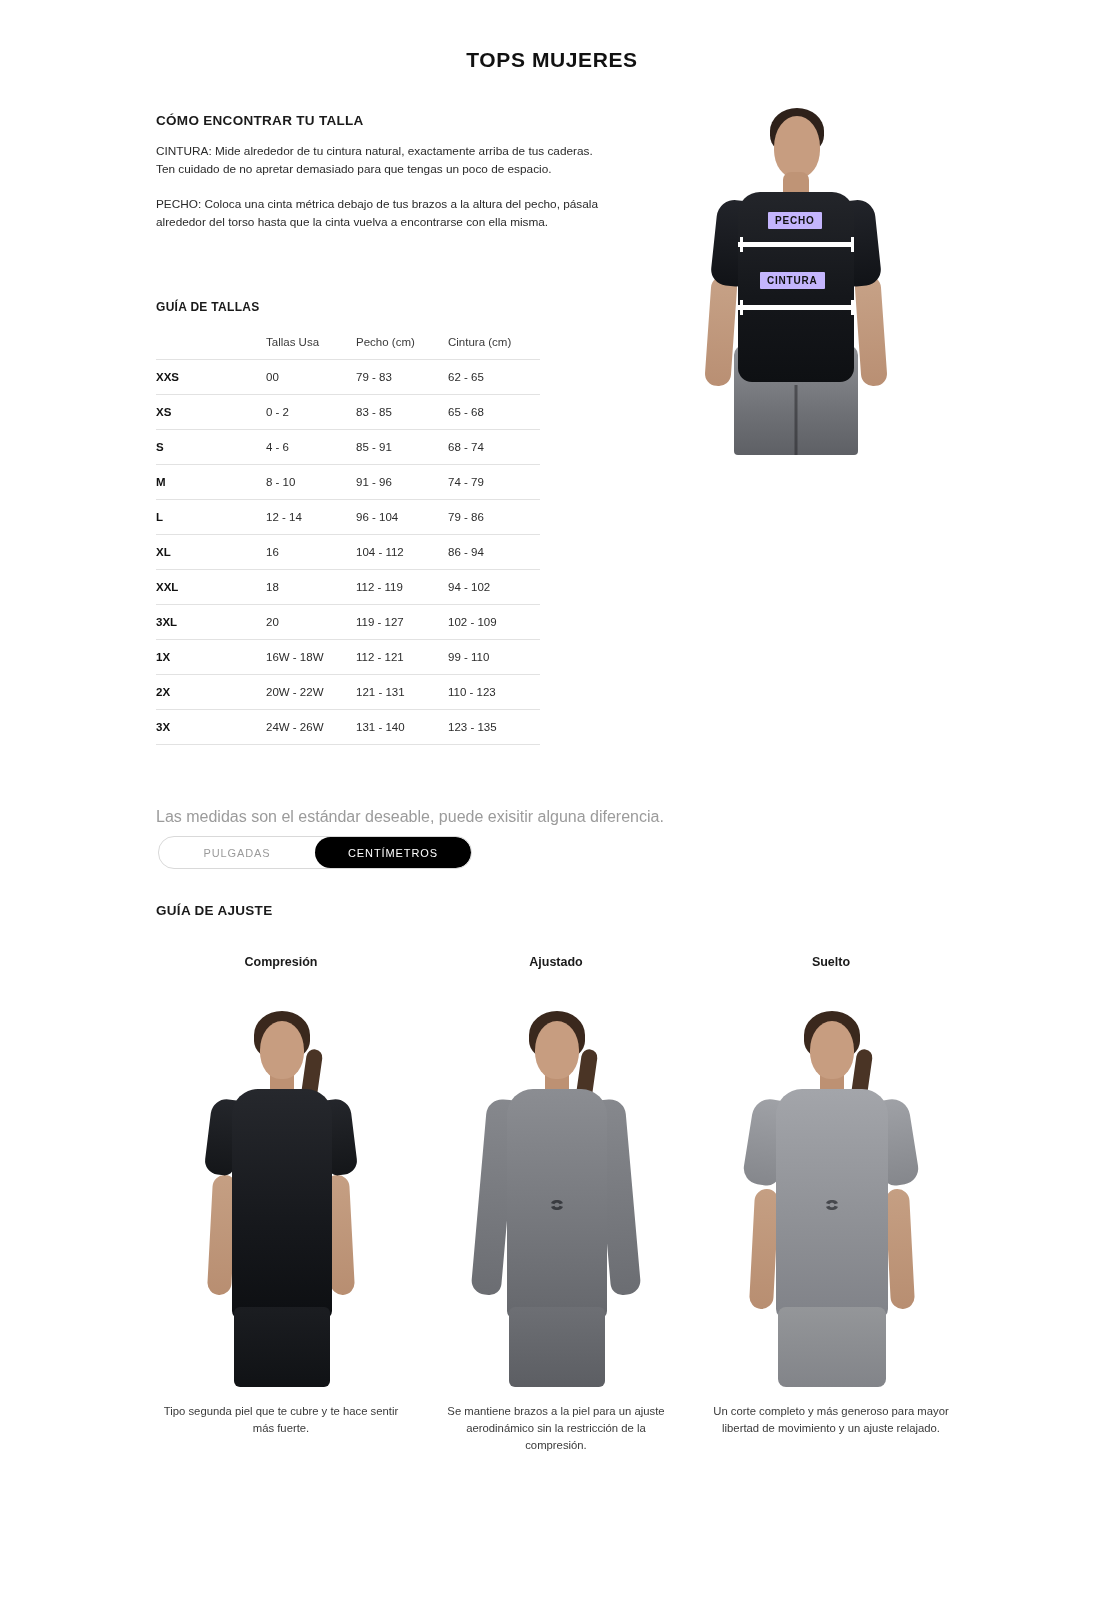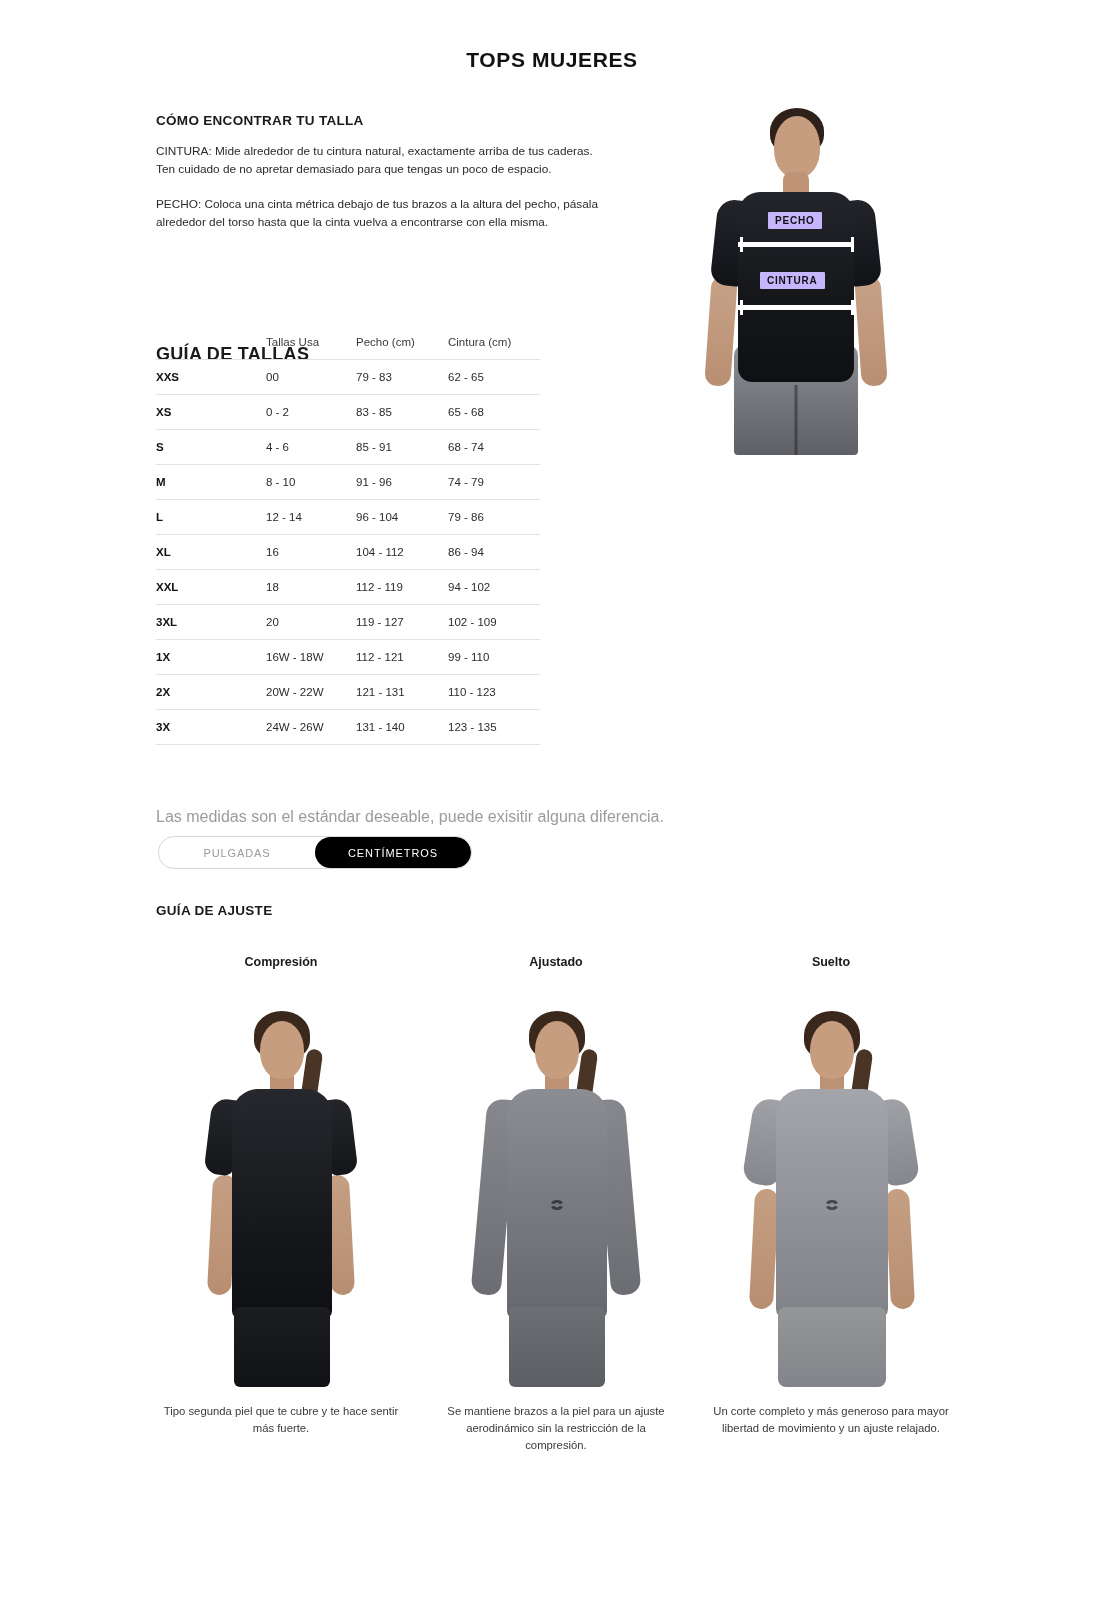--- a/index.html
+++ b/index.html
@@ -54,24 +54,23 @@
     color: #2a2a2a;
     margin: 0 0 16px 0;
     max-width: 450px;
   }
 
   
   .size-guide-heading {
     position: absolute;
     left: 156px;
     top: 300px;
-    font-size: 18px;
+    font-size: 12px;
     font-weight: bold;
     letter-spacing: 0.3px;
-    margin-top: 44px;
   }
   table.size-table {
     position: absolute;
     left: 156px;
     top: 336px;
     width: 384px;
     border-collapse: collapse;
     font-size: 11.5px;
   }
   table.size-table th {

